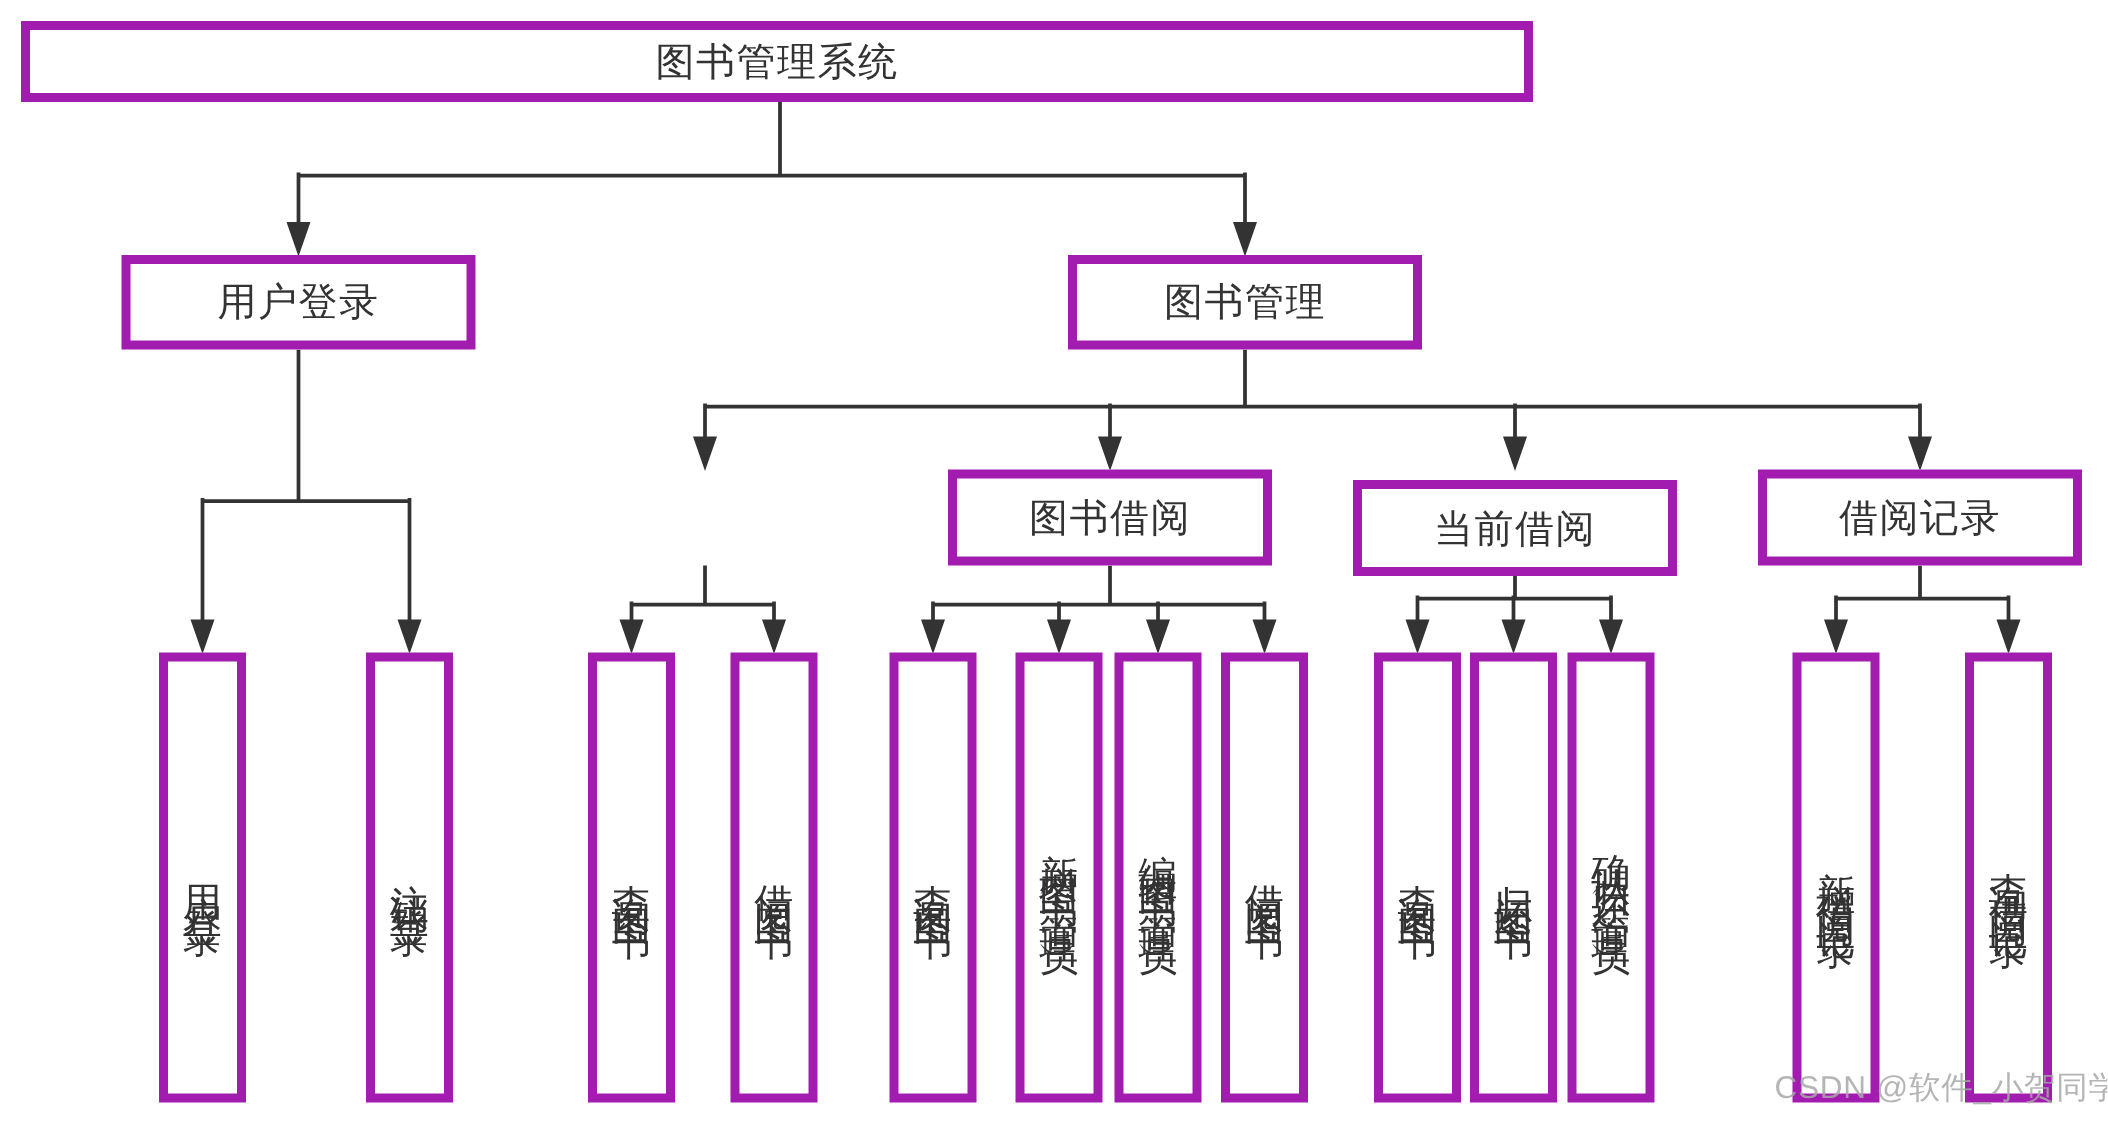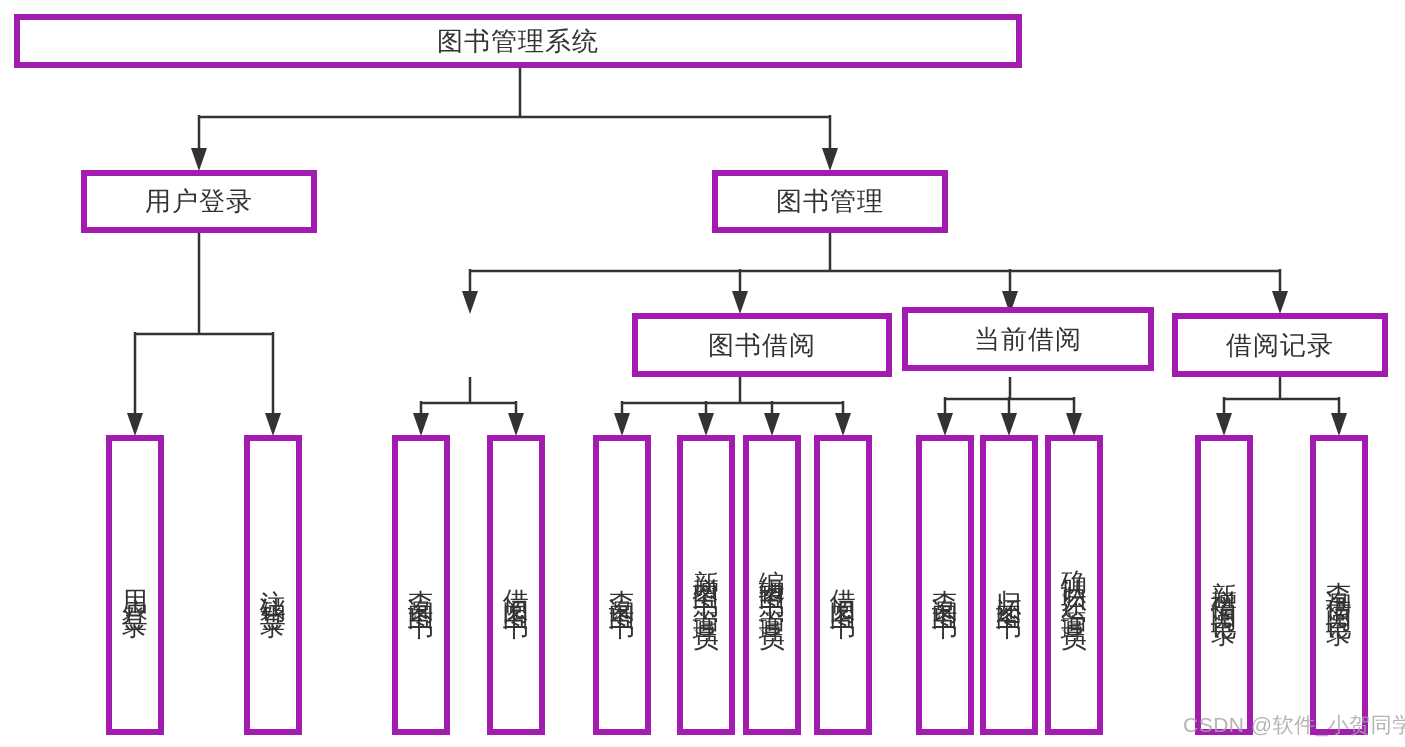--- a/index.html
+++ b/index.html
@@ -117,22 +117,22 @@
       <polygon class="arrowhead" points="1216,413 1232,413 1224,436"></polygon>
       <polygon class="arrowhead" points="1331,413 1347,413 1339,436"></polygon>
     </g>
   </svg>
 
   <div class="box h" style="left:14px;top:14px;width:1008px;height:54px">图书管理系统</div>
 
   <div class="box h" style="left:81px;top:170px;width:236px;height:63px">用户登录</div>
   <div class="box h" style="left:712px;top:170px;width:236px;height:63px">图书管理</div>
 
-  <div class="box h" style="left:632px;top:313px;width:260px;height:64px">图书借阅</div>
-  <div class="box h" style="left:902px;top:307px;width:252px;height:64px">当前借阅</div>
+  <div class="box h" style="left:632px;top:313px;width:216px;height:64px">图书借阅</div>
+  <div class="box h" style="left:902px;top:320px;width:216px;height:64px">当前借阅</div>
   <div class="box h" style="left:1172px;top:313px;width:216px;height:64px">借阅记录</div>
 
   <div class="box v" style="left:106px;top:435px;width:58px;height:300px">用户登录</div>
   <div class="box v" style="left:244px;top:435px;width:58px;height:300px">注销登录</div>
 
   <div class="box v" style="left:392px;top:435px;width:58px;height:300px">查询图书</div>
   <div class="box v" style="left:487px;top:435px;width:58px;height:300px">借阅图书</div>
 
   <div class="box v" style="left:593px;top:435px;width:58px;height:300px">查询图书</div>
   <div class="box v" style="left:677px;top:435px;width:58px;height:300px">新增图书（管理员）</div>

